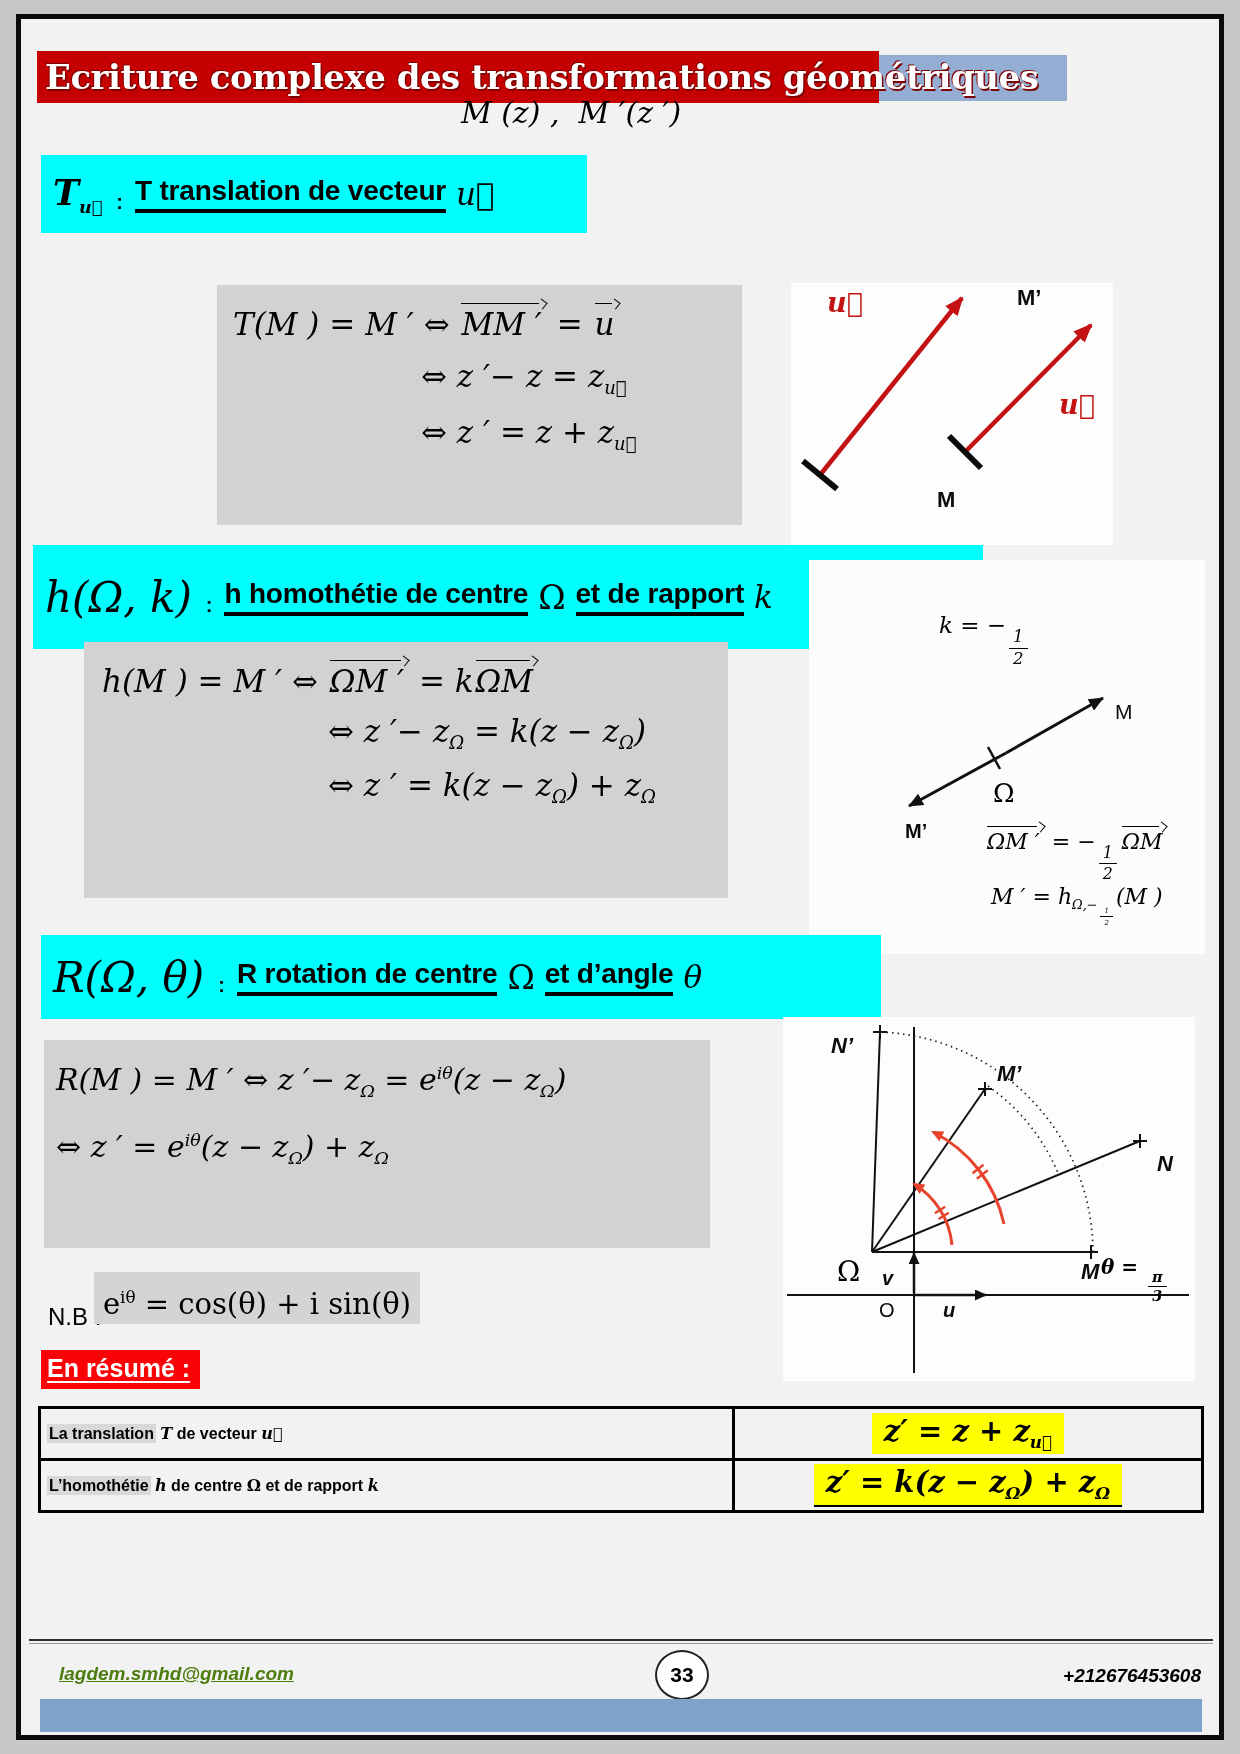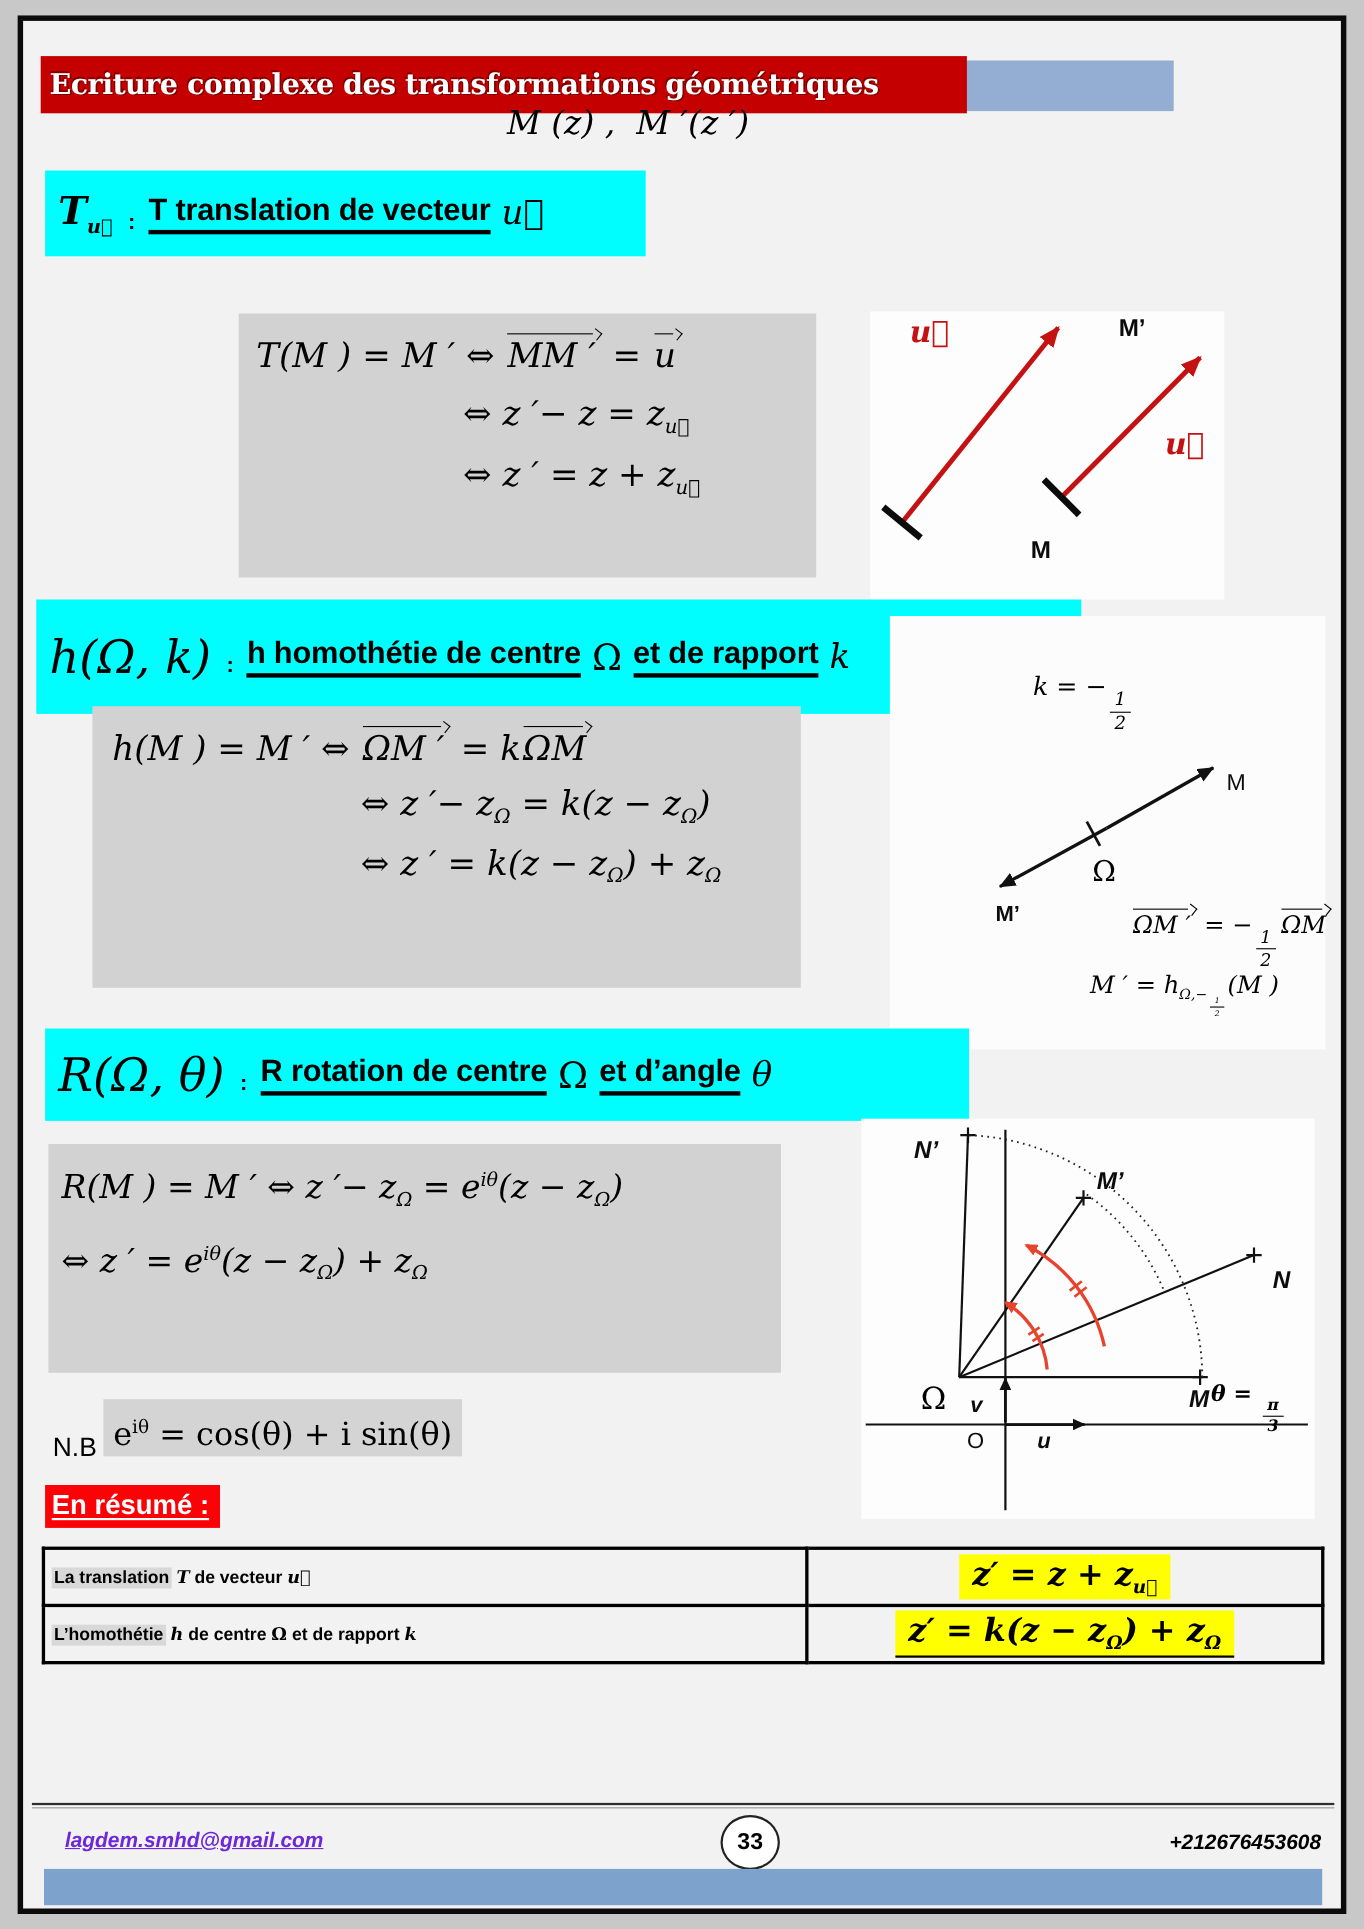--- a/index.html
+++ b/index.html
@@ -6,21 +6,21 @@
   html,body { width:1240px; height:1754px; }
   body { position:relative; background:#c8c8c8; font-family:"Liberation Sans", sans-serif; color:#000; }
   .page { position:absolute; left:16px; top:14px; width:1208px; height:1726px;
           background:#f2f2f2; border:5px solid #0b0b0b; }
   .abs { position:absolute; }
 
   
   .title-strip { left:24px; top:36px; width:1022px; height:46px; background:#94add2; }
   .title-banner { left:16px; top:32px; width:842px; height:52px; background:#c40000;
 ateg    color:#fff; }
-  .title-banner { font-family:"DejaVu Serif", serif; font-weight:bold; font-size:26px;
+  .title-banner { font-family:"DejaVu Serif", serif; font-weight:bold; font-size:34px;
     line-height:52px; padding-left:8px; letter-spacing:-0.5px; color:#fff;
     text-shadow:1.5px 1.5px 0 #7e0000, -1px -1px 0 #7e0000; white-space:nowrap; }
   .subtitle { left:360px; top:76px; width:380px; text-align:center;
     font-family:"DejaVu Serif", serif; font-style:italic; font-size:30px; }
 
   
   .band { background:#00feff; display:flex; align-items:center; }
   #band-t { left:20px; top:136px; width:546px; height:78px; }
   #band-h { left:12px; top:526px; width:950px; height:104px;text-align:right; }
   #band-r { left:20px; top:916px; width:840px; height:84px; }
@@ -89,21 +89,21 @@
   .hl { background:#d8d8d8; padding:1px 2px; }
   .sy { font-family:"DejaVu Serif", serif; font-style:italic; font-weight:bold; }
   .syu { font-family:"DejaVu Serif", serif; font-weight:bold; }
   .cell-right { text-align:center; }
   .yellow { background:#ffff00; font-family:"DejaVu Serif", serif; font-style:italic;
     font-weight:bold; font-size:29px; padding:1px 12px 3px; display:inline-block; }
   .yellow.ul { border-bottom:2.5px solid #000; }
 
   
   #sep { left:8px; top:1620px; width:1184px; height:5px; border-top:2.5px solid #2e2e2e; border-bottom:1.5px solid #999; }
-  #email { left:38px; top:1644px; color:#6d28d9; font-weight:bold; font-style:italic;
+  #email { left:38px; top:1644px; color:#4d7c0f; font-weight:bold; font-style:italic;
     font-size:19px; text-decoration:underline; }
   #pagenum { left:634px; top:1631px; width:54px; height:50px; border:2.5px solid #222;
     border-radius:50%; background:#fff; text-align:center; line-height:45px;
     font-weight:bold; font-size:21px; }
   #phone { left:980px; top:1646px; width:200px; text-align:right; font-weight:bold;
     font-style:italic; font-size:19px; }
   #bottombar { left:19px; top:1680px; width:1162px; height:33px; background:#7da2cb; }
 </style>
 </head>
 <body>
@@ -171,21 +171,21 @@
       <line x1="197" y1="193" x2="100" y2="246" stroke="#111" stroke-width="3" marker-end="url(#ab)"></line>
       <line x1="179" y1="187" x2="191" y2="209" stroke="#111" stroke-width="2.5"></line>
     </svg>
     <span class="dmath" style="left:130px; top:52px; font-size:23px;">k = −<span class="frac">
           <span class="t">1</span>
           <span class="b">2</span>
         </span></span>
     <span class="dlabel" style="left:306px; top:140px; font-weight:normal; font-size:21px;">M</span>
     <span class="dglabel" style="left:184px; top:218px;">Ω</span>
     <span class="dlabel" style="left:96px; top:260px; font-size:20px;">M’</span>
-    <span class="dmath" style="left:176px; top:264px;margin-left:43px;"><span class="vec">ΩM ′</span> = −<span class="frac">
+    <span class="dmath" style="left:176px; top:264px;"><span class="vec">ΩM ′</span> = −<span class="frac">
           <span class="t">1</span>
           <span class="b">2</span>
         </span><span class="vec">ΩM</span></span>
     <span class="dmath" style="left:182px; top:324px;">M ′ = h<sub>Ω,−<span class="frac fs">
             <span class="t">1</span>
             <span class="b">2</span>
           </span></sub>(M )</span>
   </div>
 
   <div class="abs band" id="band-r">

